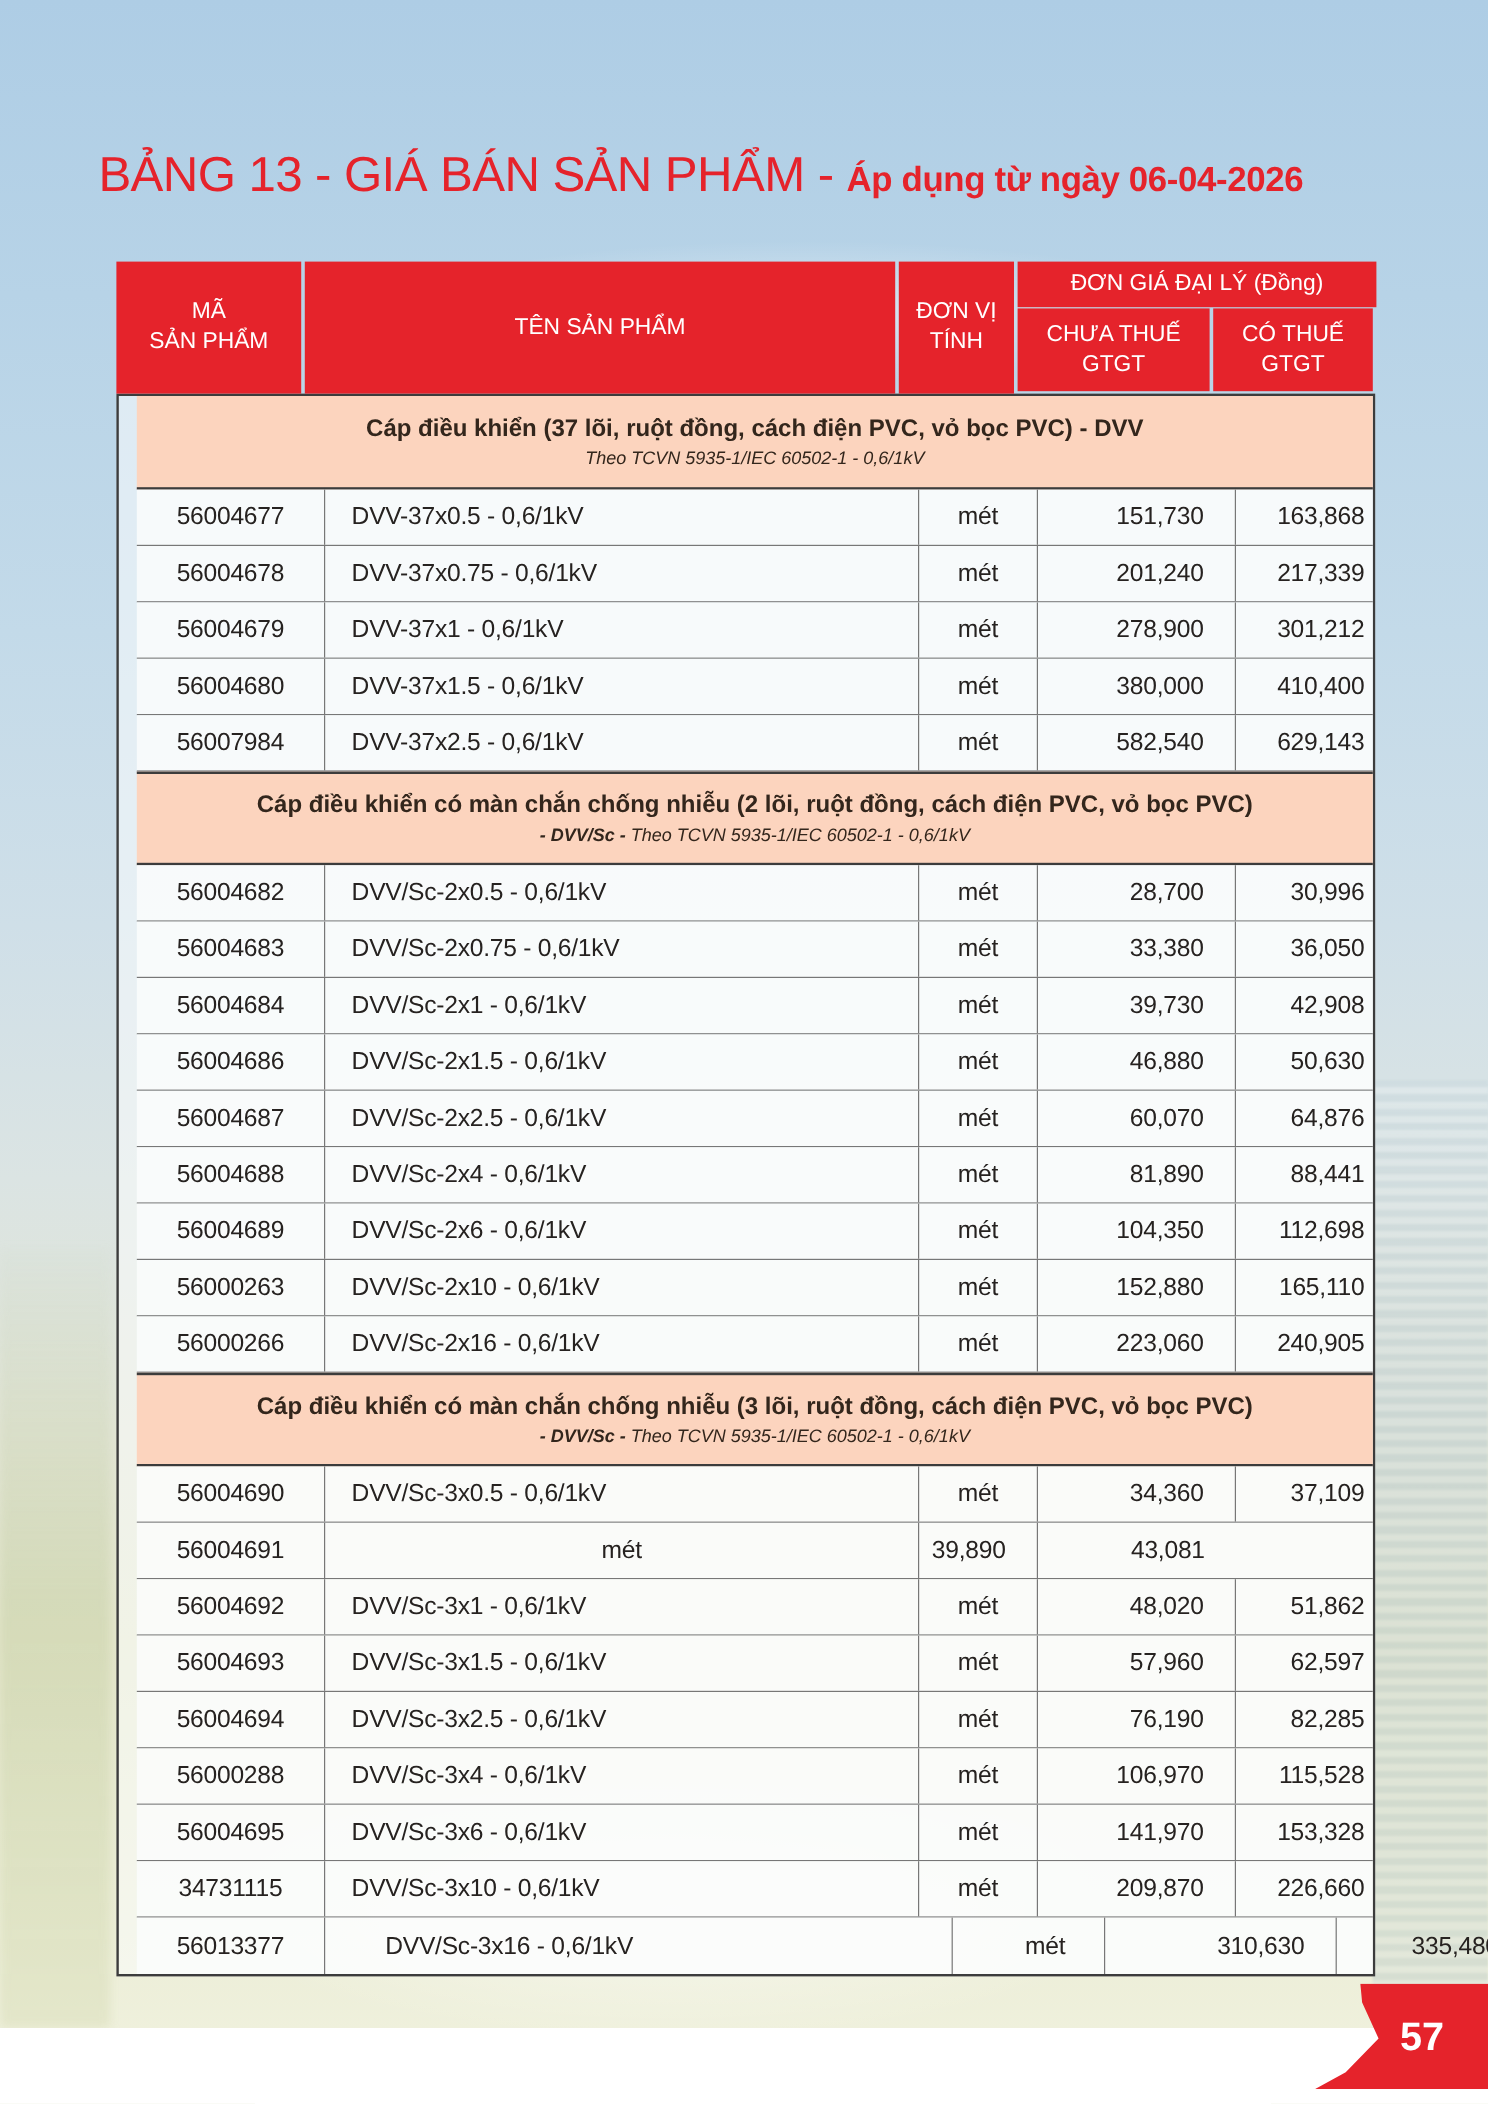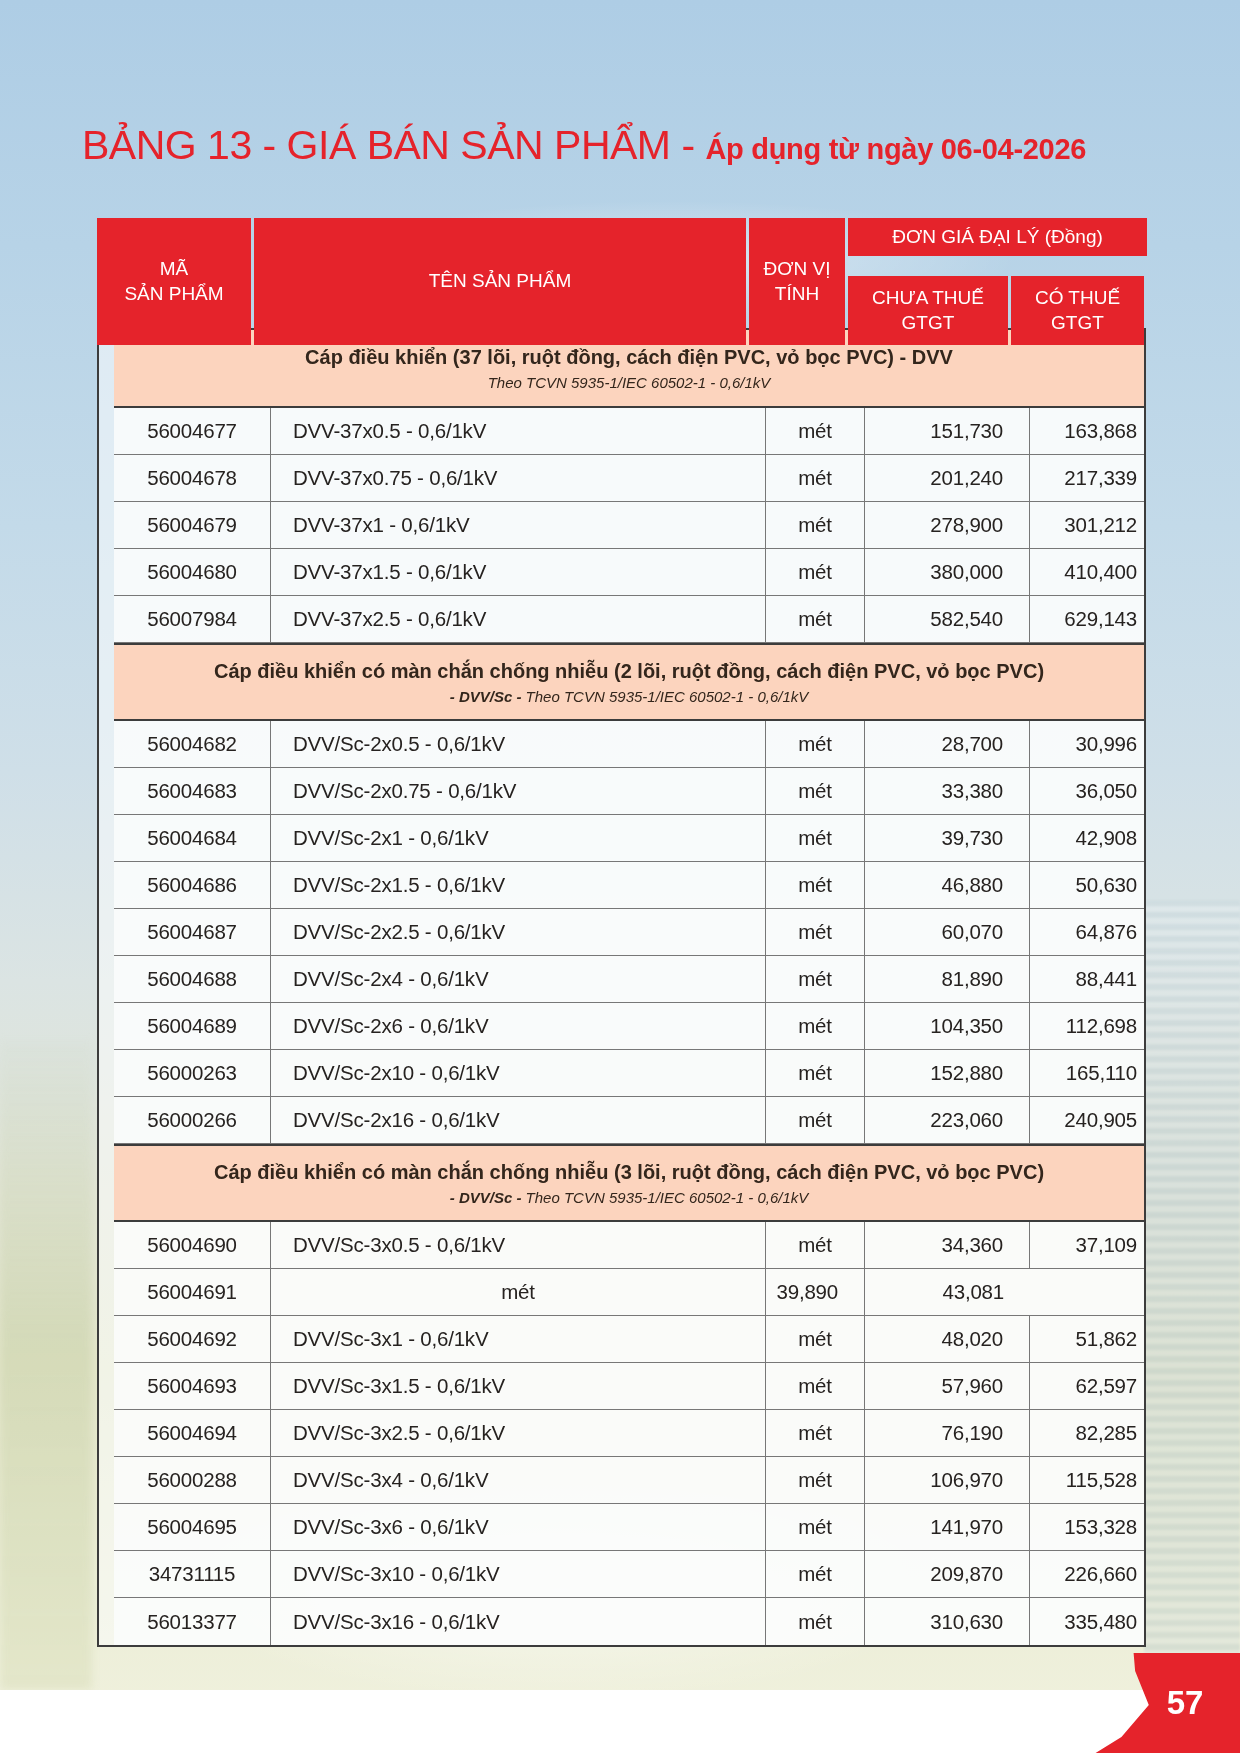--- a/index.html
+++ b/index.html
@@ -21,45 +21,45 @@
   .page-title{position:absolute;left:82px;top:122px;width:1100px;display:flex;align-items:baseline;
     color:#e5232b;white-space:pre-wrap;}
   .page-title .t-main{font-size:41px;font-weight:normal;letter-spacing:-.5px;}
   .page-title .t-sub{font-size:29px;font-weight:bold;letter-spacing:-.3px;}
 
   .price-table{position:absolute;left:97px;top:218px;width:1049px;}
   
   .thead{display:grid;grid-template-columns:154px 492px 96px 299px;column-gap:3px;height:110px;}
   .hcell{background:#e5232b;color:#fff;display:flex;align-items:center;justify-content:center;
     text-align:center;font-size:19px;line-height:1.3;white-space:pre-line;}
-  .hgroup{display:grid;grid-template-rows:38px 69px;row-gap:20px;}
+  .hgroup{display:grid;grid-template-rows:38px 69px;row-gap:1px;}
   .hgroup .htop{background:#e5232b;color:#fff;display:flex;align-items:center;justify-content:center;font-size:19px;}
   .hsub{display:grid;grid-template-columns:160px 133px;column-gap:3px;}
 
   .tbody{border:2px solid #3c3c3c;border-top:2px solid #3c3c3c;background:rgba(252,253,253,.55);padding-left:15px;}
   .section-row{background:#fcd4be;border-top:2px solid #3c3c3c;border-bottom:2px solid #3c3c3c;
     height:78px;box-sizing:border-box;display:flex;flex-direction:column;align-items:center;justify-content:center;
     color:#33261c;font-size:20px;line-height:1.45;}
   .section-row:first-child{border-top:none;}
   .sec-line1{font-weight:bold;}
   .sec-line2{white-space:pre-wrap;font-size:15px;font-style:italic;}
   .sec-line2 .sec-line2-bold{font-weight:bold;}
   .data-row{display:grid;grid-template-columns:157px 495px 99px 165px 133px;height:47px;box-sizing:border-box;
     background:rgba(251,252,252,.82);border-bottom:1.5px solid #777;}
-  .data-row:last-child{border-bottom:none;}
+  .data-row:last-child{border-bottom:none;gap:28px;}
   .cell{box-sizing:border-box;display:flex;align-items:center;font-size:20.5px;color:#262220;
     border-right:1.5px solid #777;letter-spacing:-.2px;}
   .cell:last-child{border-right:none;}
   .cell-code{justify-content:center;}
   .cell-name{padding-left:22px;}
   .cell-unit{justify-content:center;}
   .cell-price_ex,.cell-price_inc{justify-content:flex-end;padding-right:26px;}
 
   .footer-bar{position:absolute;left:0;top:1690px;width:1240px;height:63px;background:#fff;}
-  .page-num-block{position:absolute;right:0;top:1653px;width:152px;height:100px;background:#e5232b;
+  .page-num-block{position:absolute;right:0;top:1653px;width:152px;height:88px;background:#e5232b;
     clip-path:polygon(30% 0,100% 0,100% 100%,5% 100%,22% 84%,40% 52%,31% 18%);
     display:flex;align-items:center;justify-content:center;}
   .page-num{color:#fff;font-size:33px;font-weight:bold;margin-left:42px;}
 </style>
 </head>
 <body>
 
 <div class="page">
   <div class="bg-cloud"></div>
   <div class="bg-bldg-right"></div>

